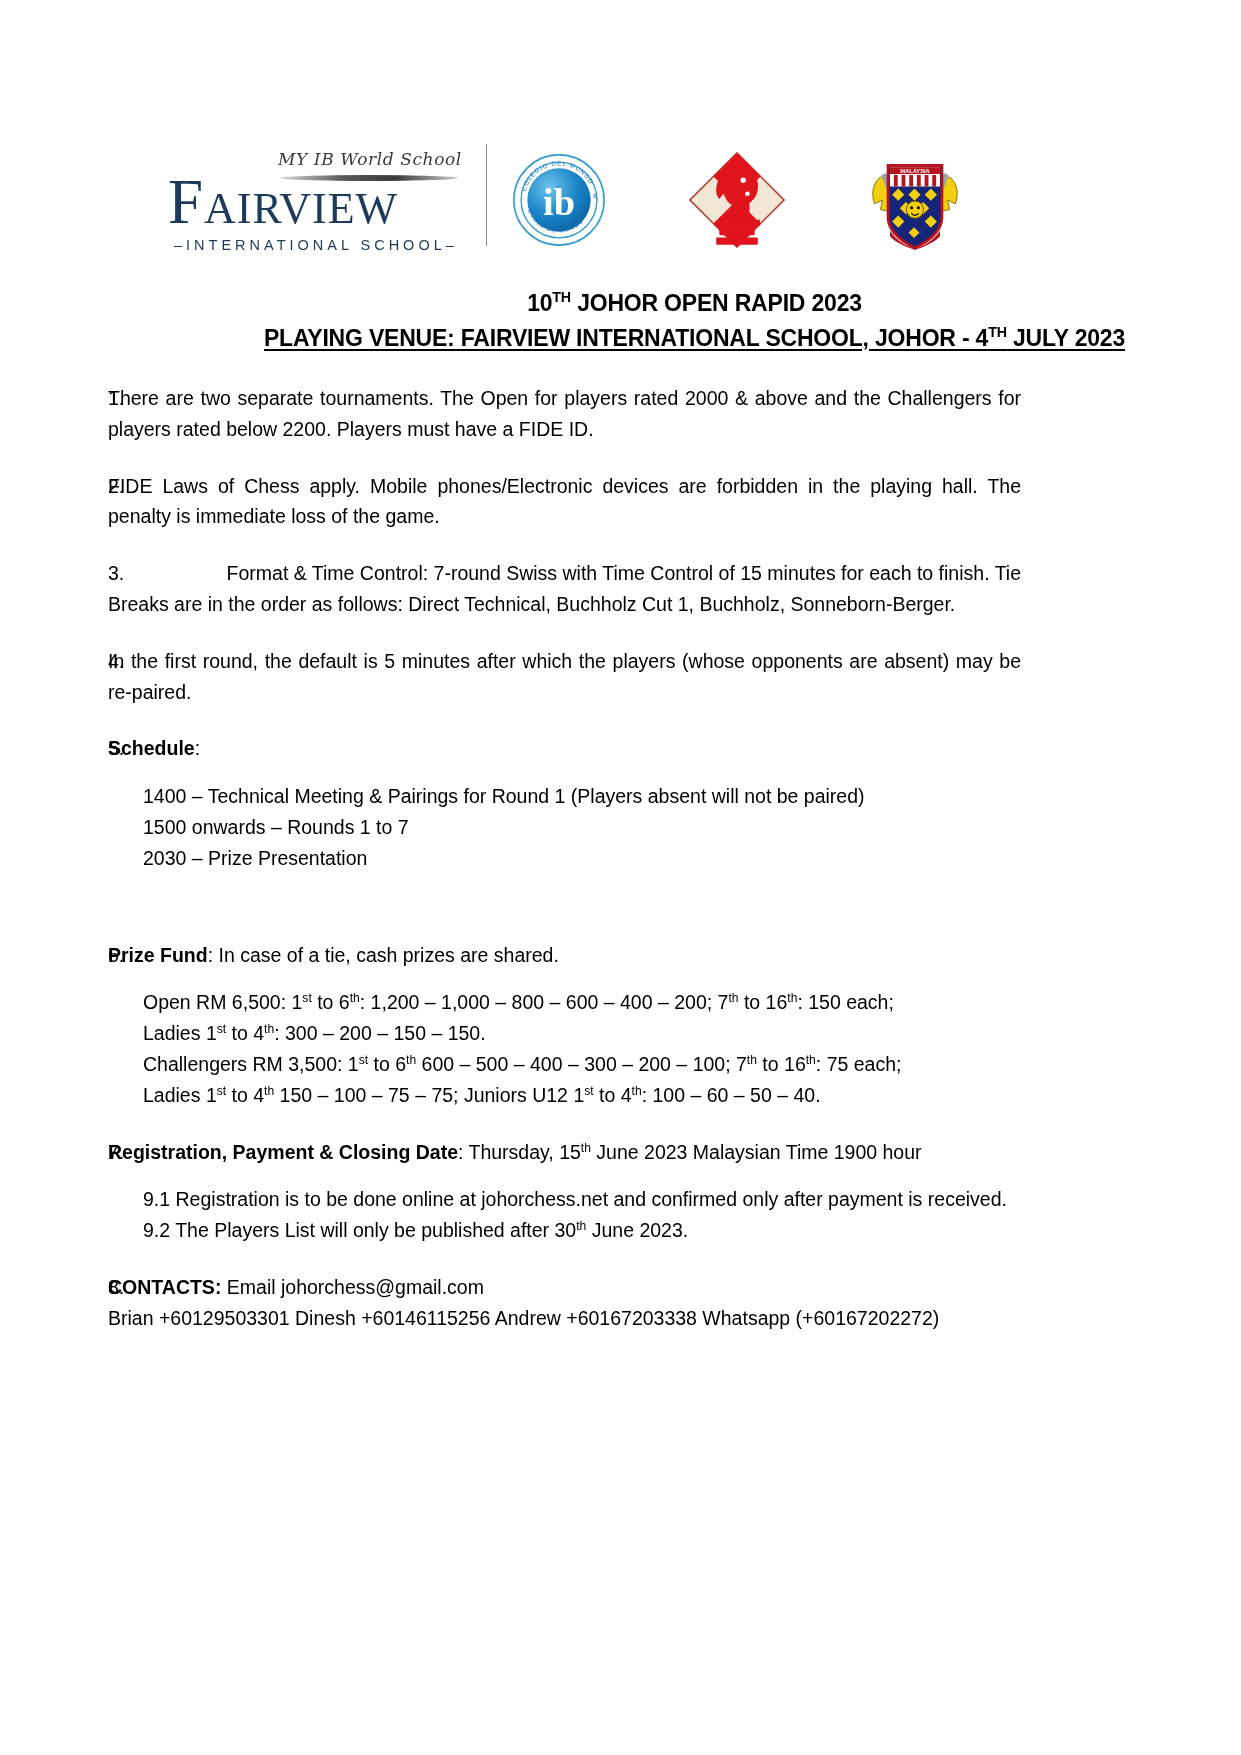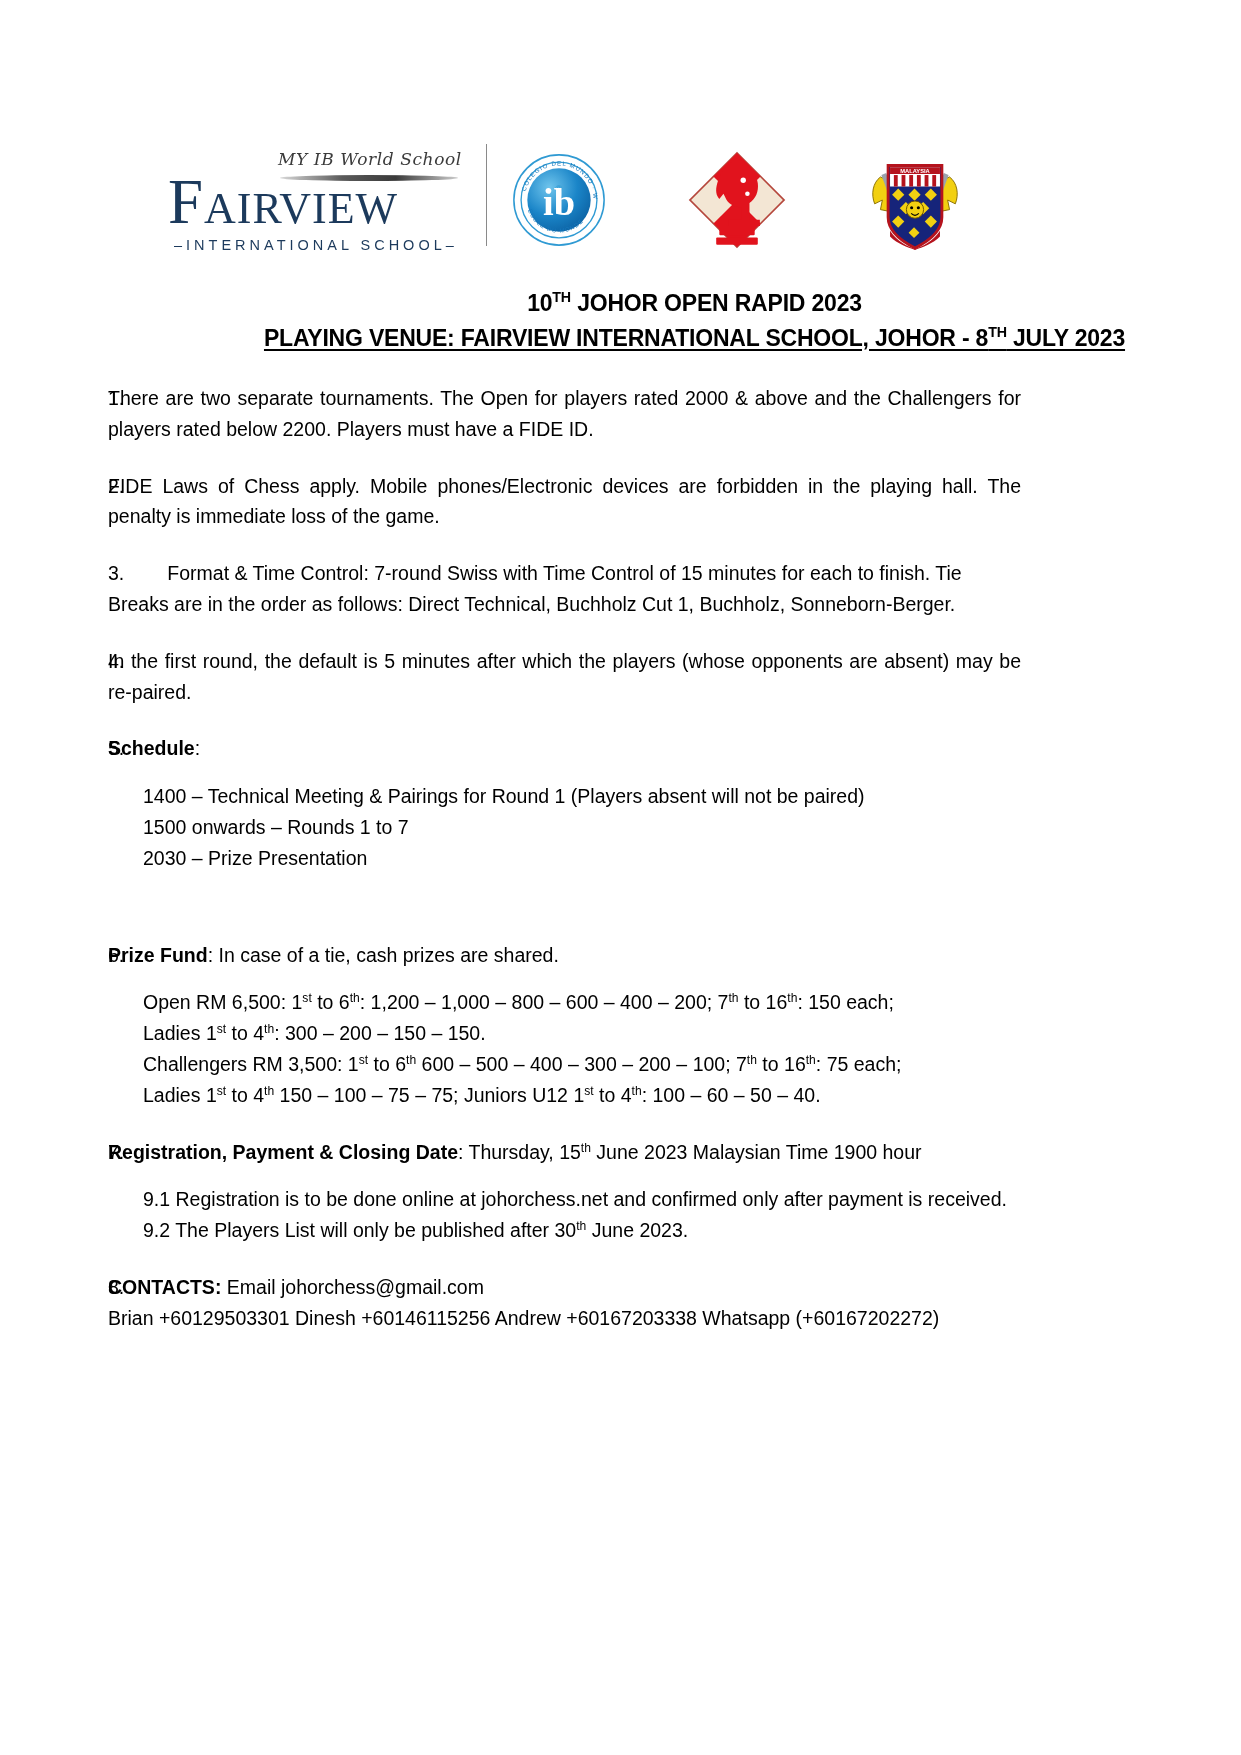--- a/index.html
+++ b/index.html
@@ -137,21 +137,21 @@
   .item-body {
     width: 913px;
     flex: 0 0 auto;
     font-size: 19.5px;
     line-height: 1.58;
     text-align: justify;
     text-justify: inter-word;
   }
   .item-body p { margin: 0; }
   .item-body p.just { text-align: justify; }
-  .item-body p.nojust { text-align: center; }
+  .item-body p.nojust { text-align: right; }
   .sub-lines {
     margin-top: 17px;
     padding-left: 35px;
   }
   .sub-lines p { margin: 0; line-height: 1.58; }
   b { font-weight: bold; }
   .gap-lg { height: 40px; }
 </style>
 </head>
 <body>
@@ -246,21 +246,21 @@
       <circle cx="50" cy="64" r="9" fill="#f2d011" stroke="#6b5200" stroke-width="1"></circle>
       <circle cx="46.5" cy="62" r="1.6" fill="#000"></circle>
         <circle cx="53.5" cy="62" r="1.6" fill="#000"></circle>
       <path d="M46 68 q4 4 8 0" stroke="#000" stroke-width="1.2" fill="none"></path>
       <path d="M24 86 C32 98 42 102 50 105 C58 102 68 98 76 86 L76 92 C68 100 58 103 50 106 C42 103 32 100 24 92 Z" fill="#b5131d"></path>
     </svg>
   </div>
 
   <div class="title-block">
     <div class="doc-title"><span>10</span><sup>TH</sup><span> JOHOR OPEN RAPID 2023</span></div>
-    <div class="doc-title underlined"><span>PLAYING VENUE: FAIRVIEW INTERNATIONAL SCHOOL, JOHOR - 8</span><sup>TH</sup><span> JULY 2023</span></div>
+    <div class="doc-title underlined"><span>PLAYING VENUE: FAIRVIEW INTERNATIONAL SCHOOL, JOHOR - 4</span><sup>TH</sup><span> JULY 2023</span></div>
   </div>
 
   <div class="items">
 
     <div class="item">
       <div class="item-num">1.</div>
       <div class="item-body">
         <p class="just">There are two separate tournaments. The Open for players rated 2000 &amp; above and the Challengers for players rated below 2200. Players must have a FIDE ID.</p>
       </div>
     </div>

